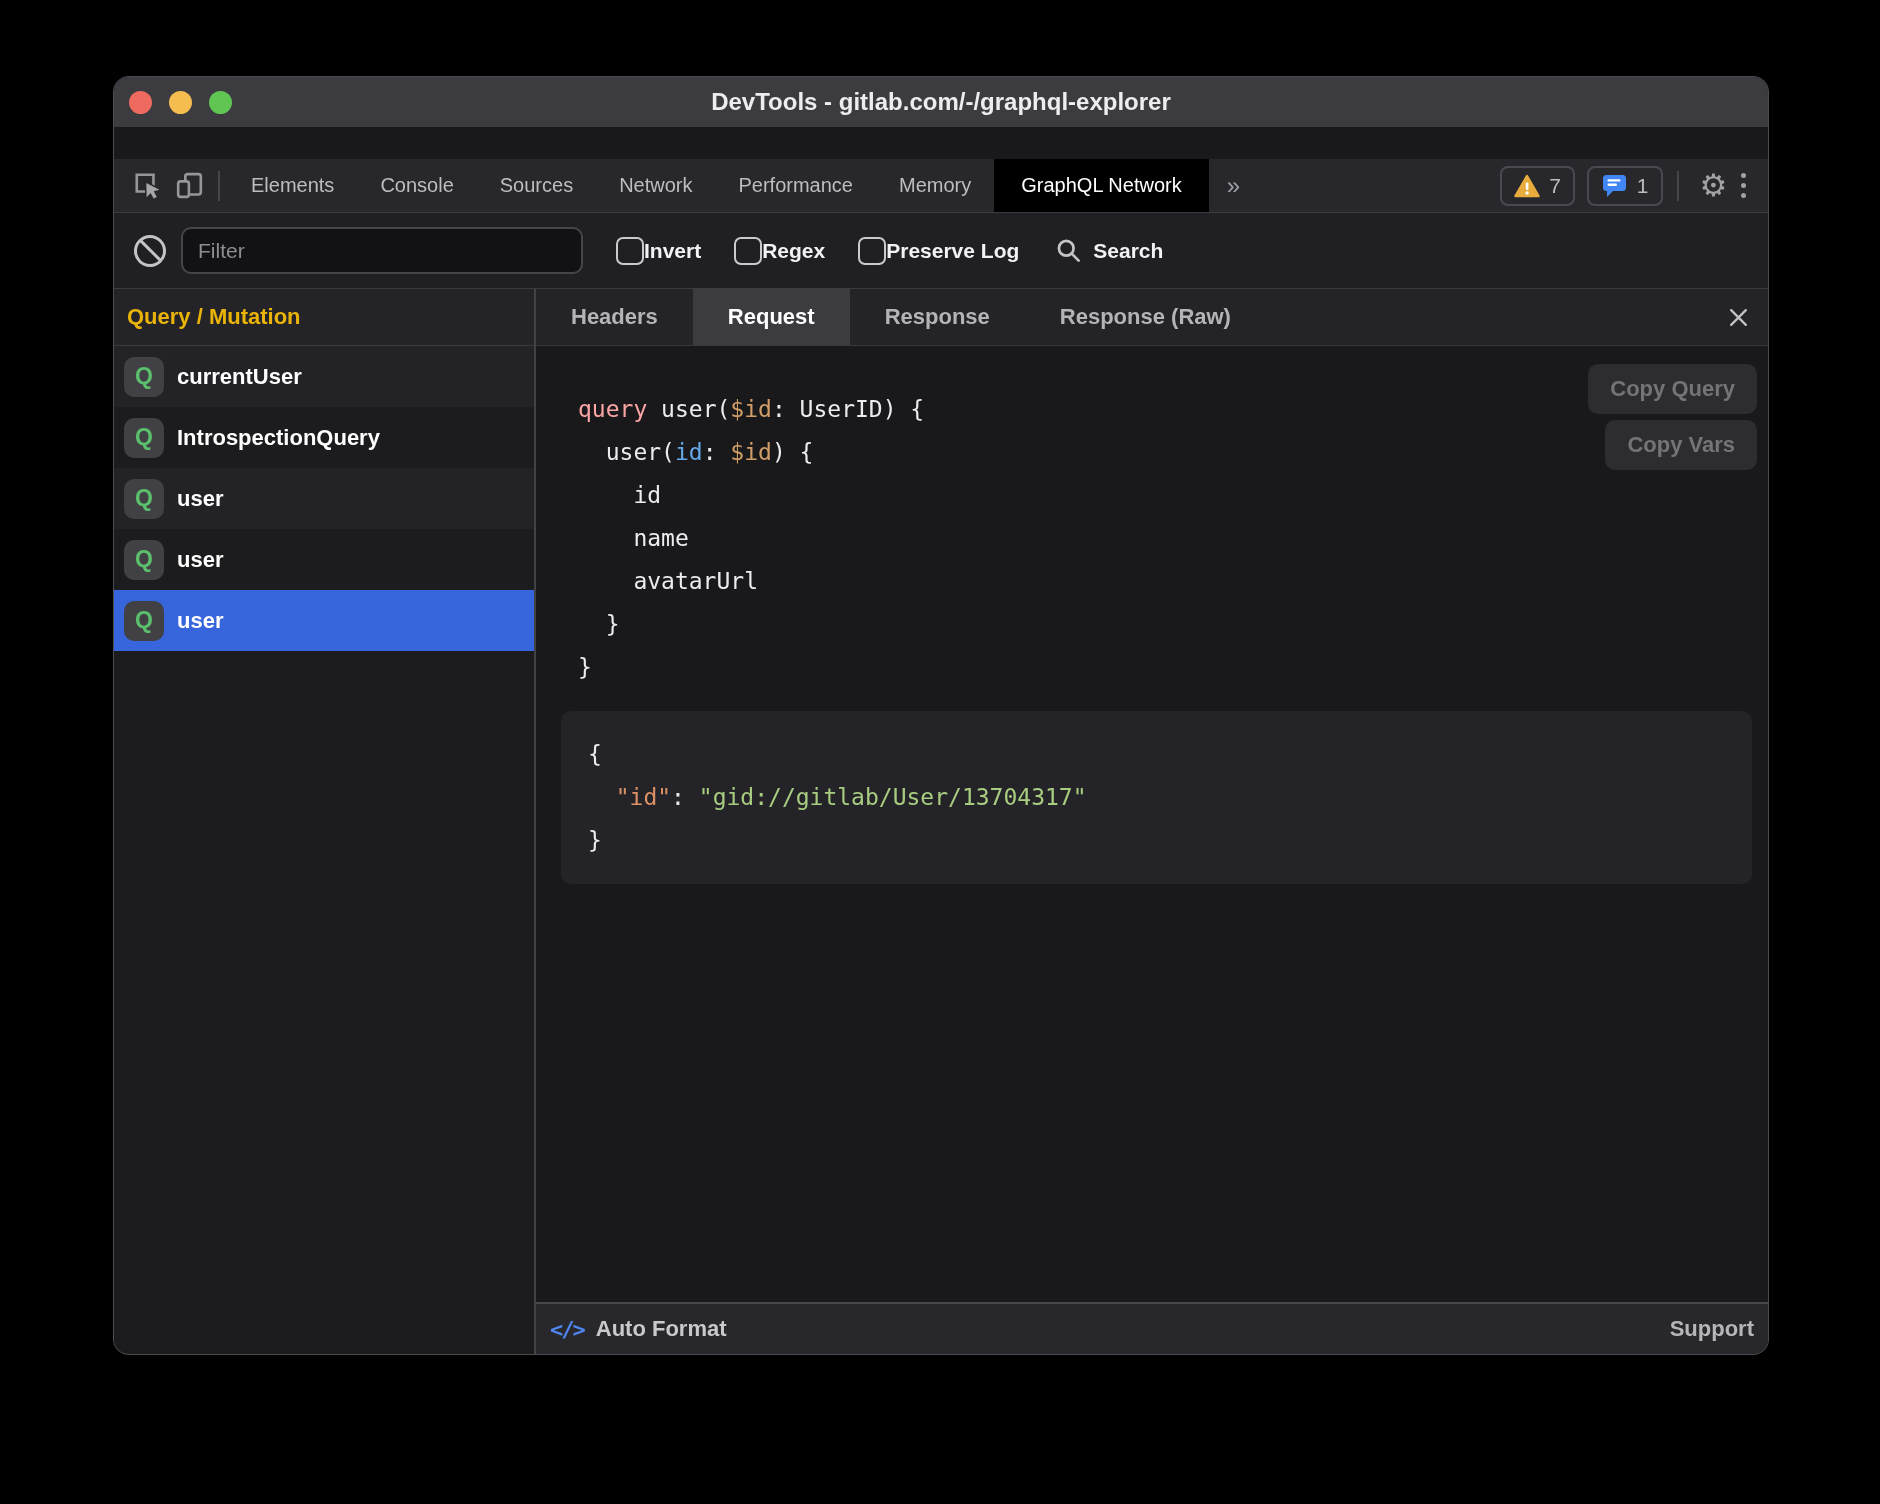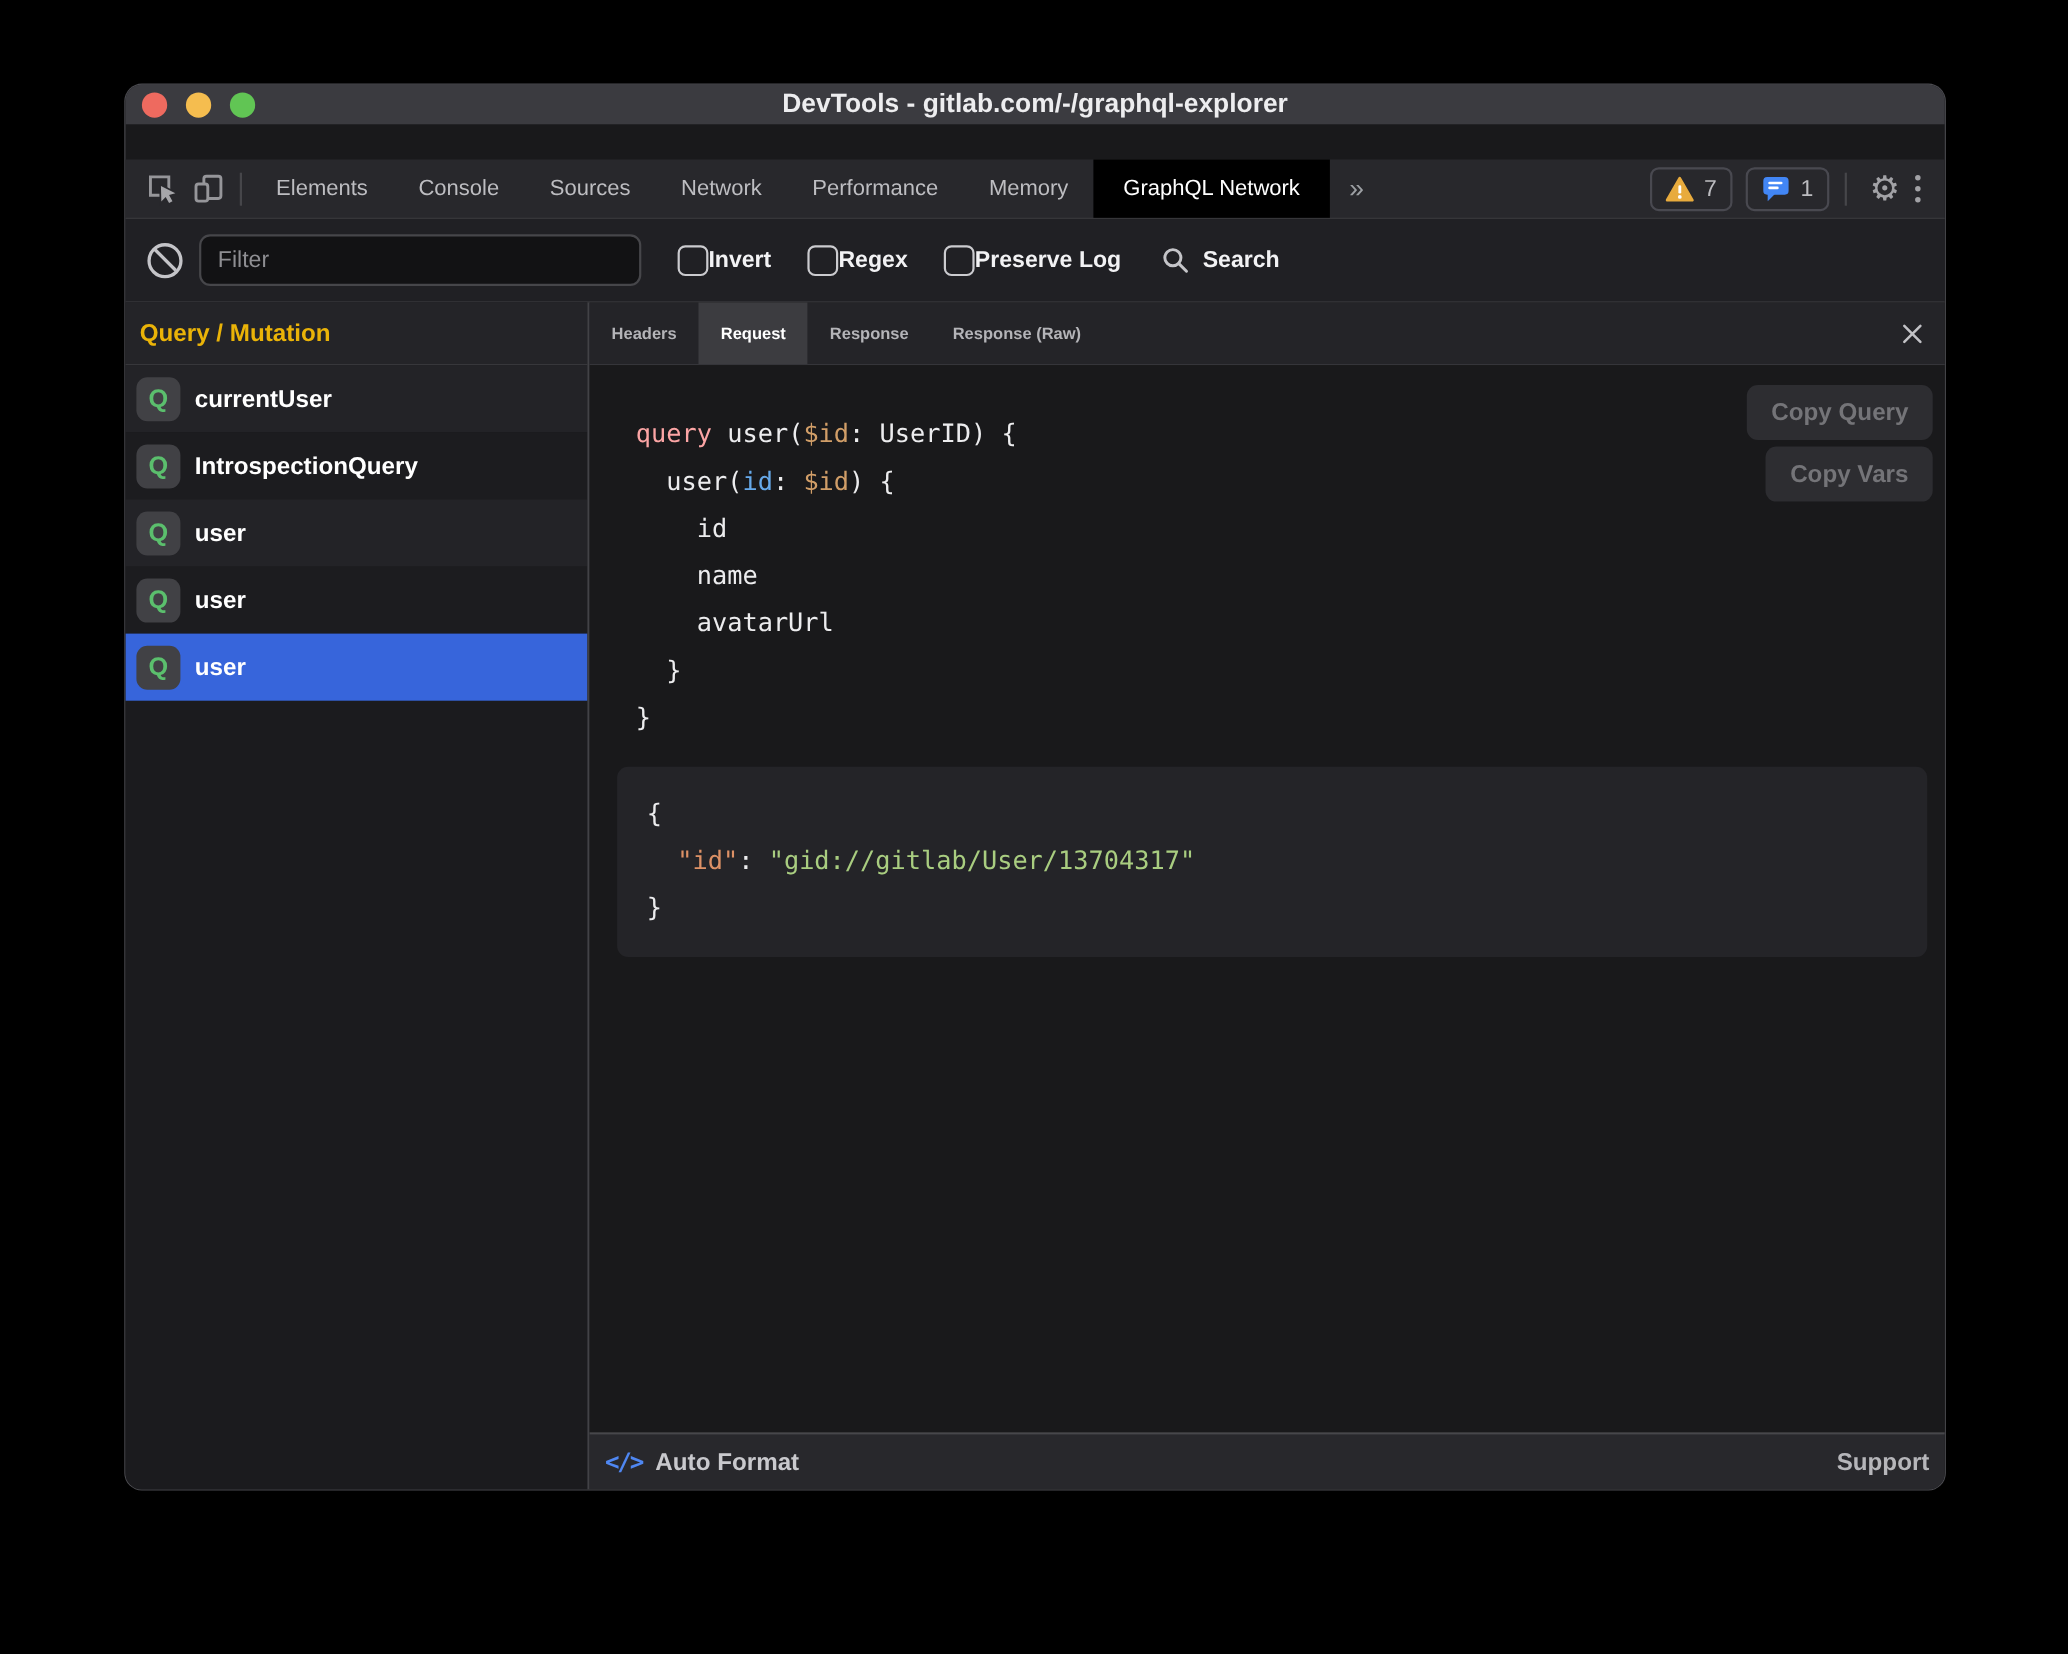--- a/index.html
+++ b/index.html
@@ -1,20 +1,20 @@
 <!DOCTYPE html>
 <html><head>
 <meta charset="utf-8">
 <style>
   html,body{margin:0;padding:0;background:#000;width:1880px;height:1504px;position:relative;
     font-family:"Liberation Sans",sans-serif;-webkit-font-smoothing:antialiased;}
   .window{position:absolute;left:114px;top:77px;width:1654px;height:1277px;background:#19191b;
     border-radius:15px;overflow:hidden;box-shadow:0 0 0 1px #4b4b50;display:flex;flex-direction:column;}
   
-  .titlebar{height:36px;background:#3b3b40;position:relative;flex:0 0 auto;display:flex;align-items:center;}
+  .titlebar{height:50px;background:#3b3b40;position:relative;flex:0 0 auto;display:flex;align-items:center;}
   .traffic{display:flex;gap:17px;padding-left:15px;}
   .light{width:23px;height:23px;border-radius:50%;}
   .light.red{background:#ee6a5f;}
   .light.yellow{background:#f5bd4f;}
   .light.green{background:#61c554;}
   .title{position:absolute;left:0;right:0;text-align:center;color:#ededef;font-size:24px;font-weight:bold;}
   
   .tabbar{height:53px;background:#28282c;flex:0 0 auto;display:flex;align-items:center;border-bottom:1px solid #3c3c40;padding-left:12px;margin-top:32px;}
   .tb-icon{width:42px;height:100%;display:flex;align-items:center;justify-content:center;cursor:pointer;}
   .tb-sep{width:2px;height:30px;background:#46464a;margin:0 8px;}
@@ -46,21 +46,21 @@
   .row.odd{background:#232327;}
   .row.even{background:#1c1c1f;}
   .row.selected{background:#3765db;}
   .qbadge{width:40px;height:40px;border-radius:10px;background:#414145;color:#5bbf6d;font-size:23px;font-weight:bold;
     display:flex;align-items:center;justify-content:center;margin-right:13px;flex:0 0 auto;}
   .rowlabel{color:#fff;font-size:22px;font-weight:bold;}
   .vdiv{width:2px;background:#424246;flex:0 0 auto;}
   
   .rightpanel{flex:1;display:flex;flex-direction:column;min-width:0;}
   .rtabs{height:57px;flex:0 0 auto;background:#242428;border-bottom:1px solid #38383c;display:flex;align-items:center;box-sizing:border-box;}
-  .rtab{height:100%;display:flex;align-items:center;padding:0 20px;color:#b4b4b8;font-size:15px;font-weight:600;cursor:pointer;}
+  .rtab{height:100%;display:flex;align-items:center;padding:0 35px;color:#b4b4b8;font-size:22px;font-weight:600;cursor:pointer;}
   .rtab.active{background:#3c3c40;color:#fff;}
   .rtabs .close{margin-left:auto;margin-right:18px;cursor:pointer;display:flex;align-items:center;}
   .content{flex:1;position:relative;background:#19191b;min-height:0;}
   .codeblock{padding:42px 0 0 42px;}
   .cl{font-family:"DejaVu Sans Mono",monospace;font-size:23px;line-height:43px;white-space:pre;}
   .tk-kw{color:#fca5a5;}
   .tk-var{color:#d19e68;}
   .tk-attr{color:#66a9ea;}
   .tk-plain{color:#ececee;}
   .tk-key{color:#dd9166;}

